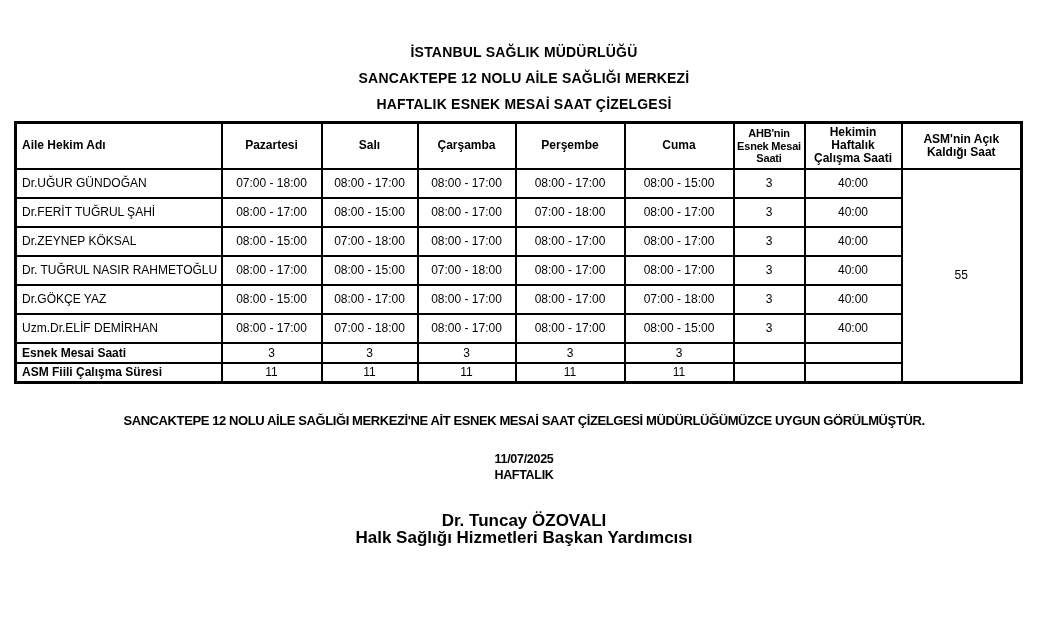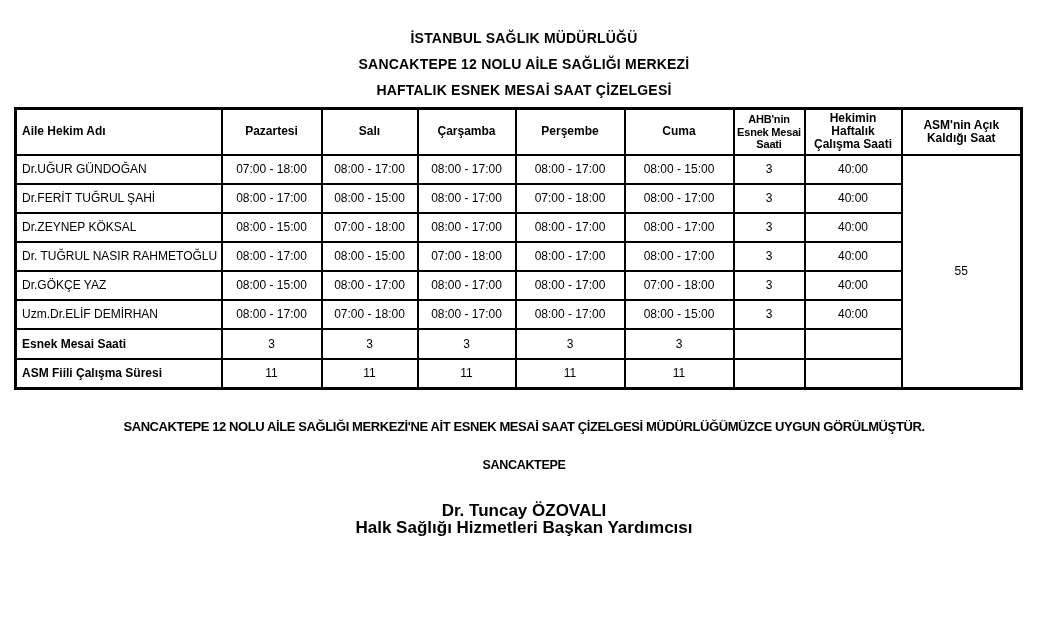--- a/index.html
+++ b/index.html
@@ -3,21 +3,21 @@
 <meta charset="utf-8">
 <style>
   * { margin: 0; padding: 0; box-sizing: border-box; }
   html, body { background: #ffffff; }
   body {
     width: 1048px; height: 639px;
     font-family: "Liberation Sans", sans-serif;
     color: #000;
     overflow: hidden;
   }
-  .titles { text-align: center; padding-top: 25px; }
+  .titles { text-align: center; padding-top: 39px; }
   .title-line { font-weight: bold; font-size: 14px; line-height: 26px; letter-spacing: 0.2px; }
 
   table.schedule {
     border-collapse: collapse;
     table-layout: fixed;
     width: 1006px;
     margin: 4px 0 0 14px;
     border: 3px solid #000;
   }
   .schedule th, .schedule td {
@@ -27,21 +27,21 @@
     text-align: center;
     overflow: hidden;
     padding: 0 2px;
   }
   .schedule thead th { font-weight: bold; height: 46px; line-height: 13px; }
   .schedule th.left, .schedule td.left { text-align: left; padding-left: 5px; }
   .schedule tbody td { height: 29px; font-weight: normal; }
   .schedule td.bold-label { font-weight: bold; }
   .schedule th.ahb-col { font-size: 11px; letter-spacing: -0.2px; line-height: 12.5px; padding: 0 1px; }
   .schedule td.asm-merged { font-size: 12px; }
-  .schedule tr.summary-row td { height: 30px; }
+  .schedule tr.summary-row td { height: 20px; }
 
   .approval-line {
     text-align: center;
     margin-top: 29px;
     font-weight: bold;
     font-size: 13px;
     letter-spacing: -0.4px;
   }
   .date-block {
     text-align: center;
@@ -176,21 +176,22 @@
         <td>11</td>
         <td></td>
         <td></td>
       </tr>
     </tbody>
   </table>
 
   <p class="approval-line">SANCAKTEPE 12 NOLU AİLE SAĞLIĞI MERKEZİ'NE AİT ESNEK MESAİ SAAT ÇİZELGESİ MÜDÜRLÜĞÜMÜZCE UYGUN GÖRÜLMÜŞTÜR.</p>
 
   <div class="date-block">
-    <div>SANCAKTEPE</div>
+    <div>11/07/2025</div>
+    <div>HAFTALIK</div>
   </div>
 
   <div class="signature-block">
     <div>Dr. Tuncay ÖZOVALI</div>
     <div>Halk Sağlığı Hizmetleri Başkan Yardımcısı</div>
   </div>
 
 </div>
 
 </body></html>

